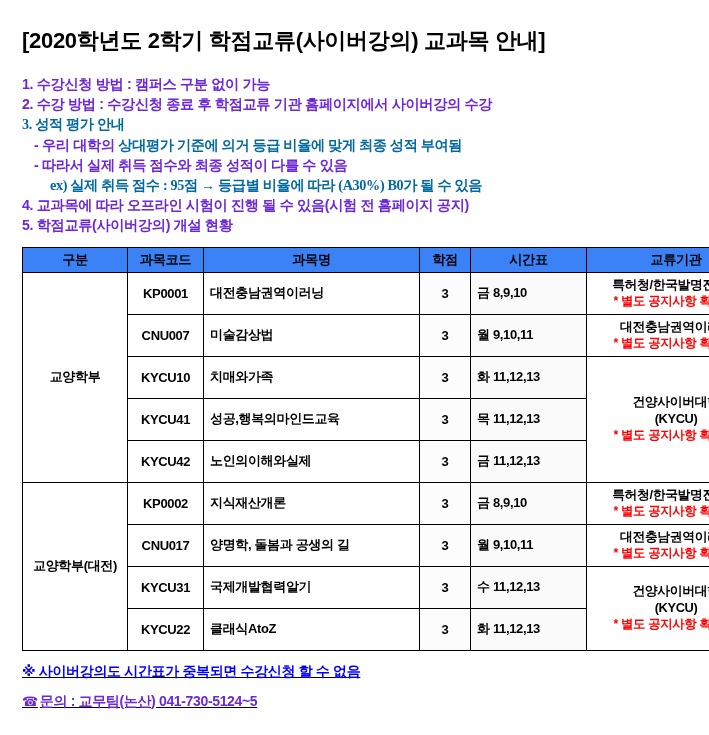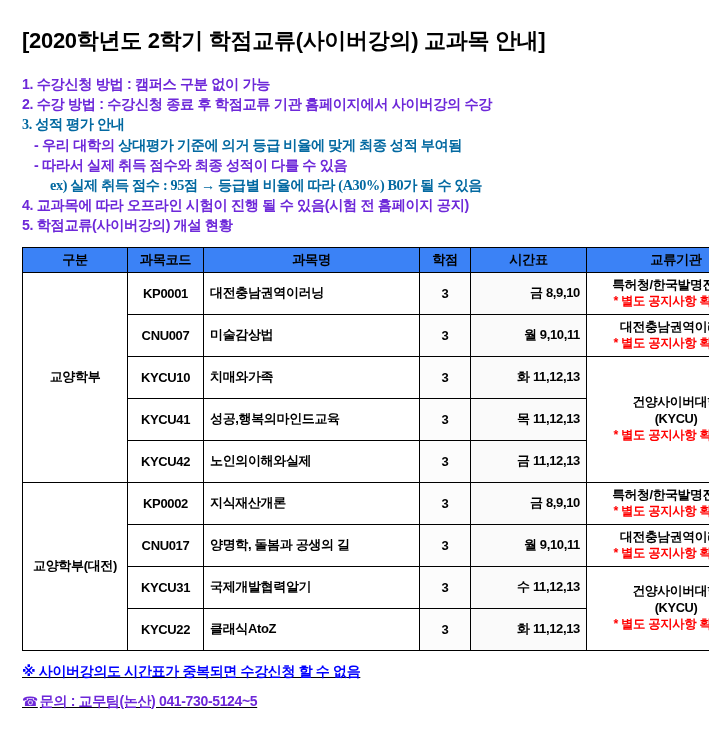--- a/index.html
+++ b/index.html
@@ -72,21 +72,21 @@
   .course-table thead th {
     background: #3b82f6;
     height: 24px;
     text-align: center;
     font-size: 13.2px;
   }
   .c-div   { width: 92px;  text-align: center; }
   .c-code  { width: 63px;  text-align: center; }
   .c-name  { width: 203px; text-align: left; margin-top: 26px; }
   .c-cred  { width: 38px;  text-align: center; }
-  .c-time  { width: 103px; text-align: right; padding-left: 10px; }
+  .c-time  { width: 103px; text-align: left; padding-left: 10px; }
   .c-org   { width: 166px; text-align: center; }
 
   .course-table tbody td { height: 41px; }
   td.c-time { background: #fafafa; }
   td.c-cred { background: #fcfcfc; }
 
   .org-cell {
     line-height: 16.5px;
     font-size: 12.8px;
   }

